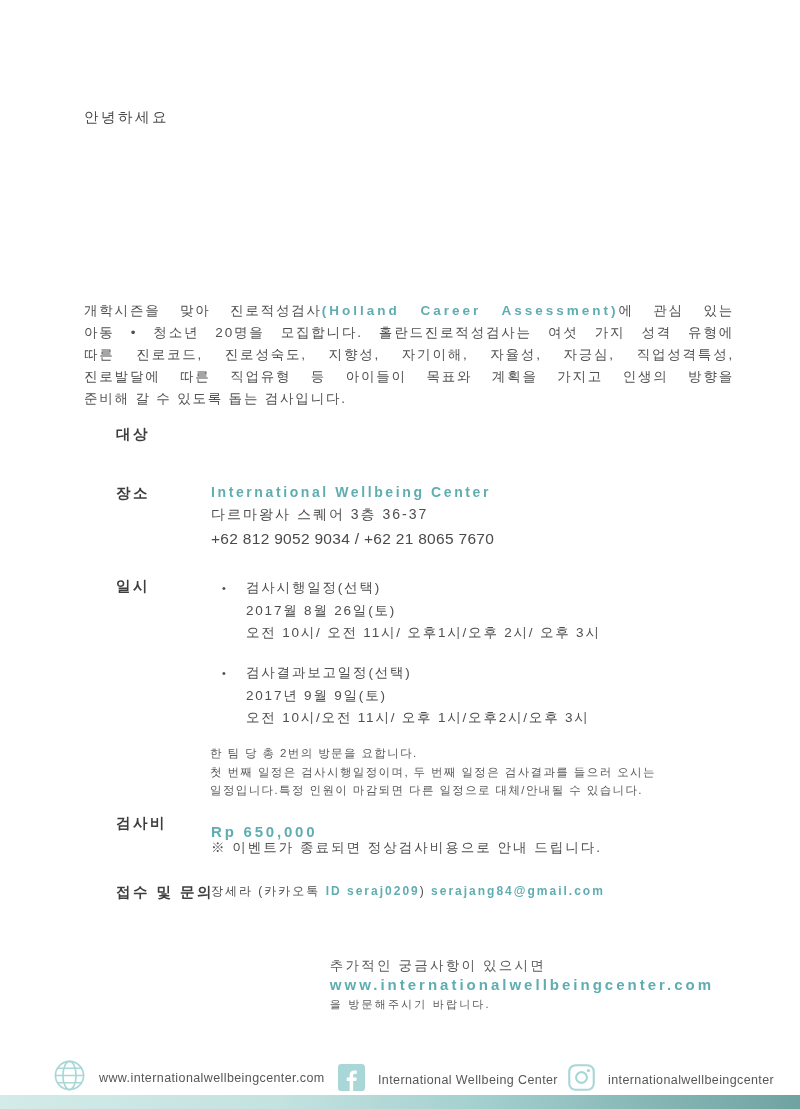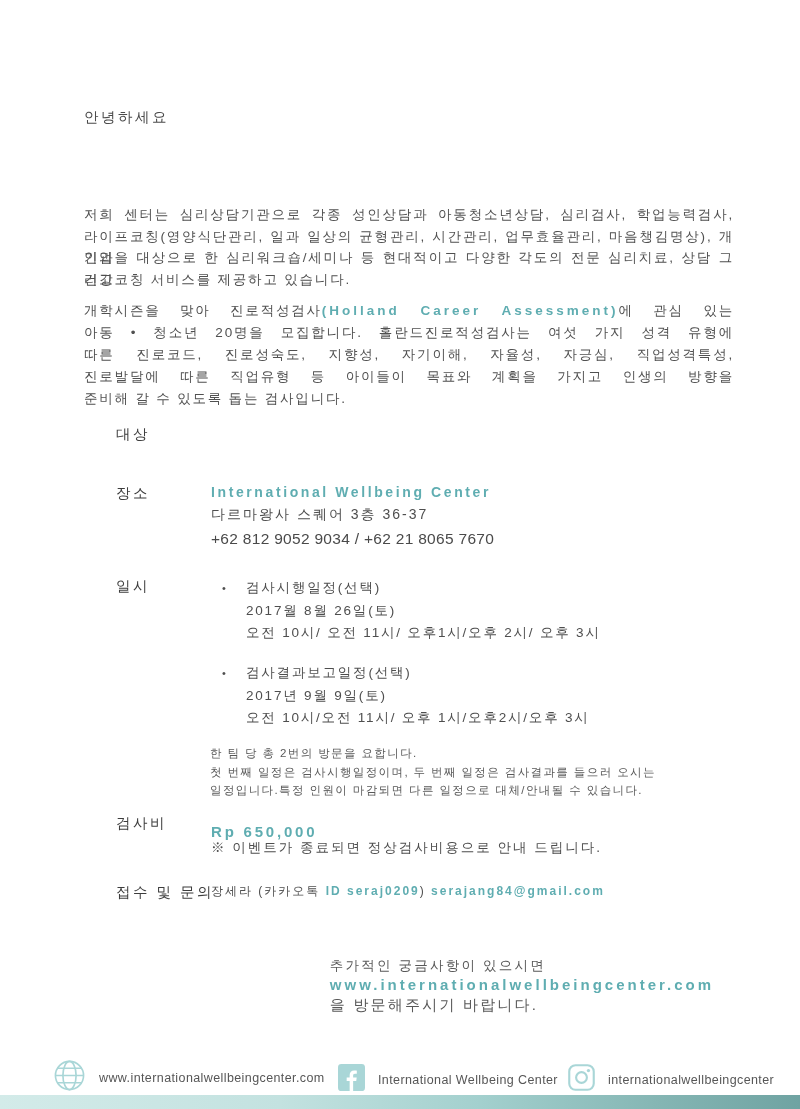--- a/index.html
+++ b/index.html
@@ -19,21 +19,21 @@
   .p1{top:204px;}
   .p2{top:300px;}
   .jline{text-align:justify;text-align-last:justify;}
   .p1 .jline{line-height:21.5px;height:21.5px;}
   .p2 .jline{line-height:22px;height:22px;}
   .lastline{text-align:left;text-align-last:left;}
   .p1 .lastline{line-height:21.5px;}
   .p2 .lastline{line-height:22px;}
 
   
-  .label{position:absolute;left:84px;font-size:14.5px;font-weight:normal;letter-spacing:2.5px;color:#3d3d3d;white-space:nowrap;padding-left:32px;}
+  .label{position:absolute;left:84px;font-size:14.5px;font-weight:bold;letter-spacing:2.5px;color:#3d3d3d;white-space:nowrap;padding-left:32px;}
   .val{position:absolute;left:211px;font-size:14px;letter-spacing:2px;color:#4e4e4e;white-space:nowrap;}
 
   .loc-name{top:484px;font-size:14px;letter-spacing:2.6px;color:#5fadb1;font-weight:bold;}
   .loc-addr{top:506px;}
   .loc-phone{top:530px;font-size:15.5px;letter-spacing:0.3px;color:#4a4a4a;}
 
   .sched-item{position:absolute;left:222px;font-size:13.5px;letter-spacing:1.8px;color:#4e4e4e;white-space:nowrap;}
   .sched-line{line-height:22.5px;}
   .bullet{display:inline-block;width:24px;font-size:11px;vertical-align:top;color:#4e4e4e;}
   .indent{padding-left:24px;}
@@ -41,21 +41,21 @@
   .note{position:absolute;left:210px;top:744px;font-size:11.5px;letter-spacing:1.4px;color:#585858;line-height:18.5px;white-space:nowrap;}
 
   .fee-price{top:814px;font-size:15px;letter-spacing:2.8px;color:#5fadb1;font-weight:bold;margin-top:9px;}
   .fee-note{top:839px;font-size:13.5px;}
 
   .contact-val{top:883px;font-size:12px;}
 
   .closing{position:absolute;top:956px;right:86px;text-align:left;color:#585858;}
   .closing .c1{font-size:13.5px;letter-spacing:2.2px;line-height:19px;}
   .closing .c2{font-size:15px;letter-spacing:3px;line-height:20px;color:#5fadb1;font-weight:bold;}
-  .closing .c3{font-size:15px;letter-spacing:2.2px;line-height:19px;}
+  .closing .c3{font-size:11px;letter-spacing:2.2px;line-height:19px;}
 
   
   .footer{position:absolute;top:1056px;left:0;width:800px;height:39px;}
   .f-item{position:absolute;display:flex;align-items:center;}
   .f-text{font-size:12.5px;letter-spacing:0.4px;color:#565656;white-space:nowrap;}
   .f-web{left:53px;top:3px;}
   .f-fb{left:338px;top:8px;}
   .f-ig{left:568px;top:8px;}
   .f-web .f-text{margin-left:13px;}
   .f-fb .f-text{margin-left:13px;}
@@ -64,26 +64,20 @@
   .bar{position:absolute;left:0;top:1095px;width:800px;height:14px;
        background:linear-gradient(90deg,#d3ebe9 0%,#c3e2e0 35%,#a3d0ce 60%,#85b6b4 82%,#6fa3a2 100%);}
 </style>
 </head>
 <body>
 
 <div class="page">
 
   <div class="abs greet1">안녕하세요</div>
 
-  <div class="abs para p1">
-    <div class="jline">저희 센터는 심리상담기관으로 각종 성인상담과 아동청소년상담, 심리검사, 학업능력검사,</div>
-    <div class="jline">라이프코칭(영양식단관리, 일과 일상의 균형관리, 시간관리, 업무효율관리, 마음챙김명상), 개인과</div>
-    <div class="jline">기업을 대상으로 한 심리워크숍/세미나 등 현대적이고 다양한 각도의 전문 심리치료, 상담 그리고</div>
-    <div class="lastline">건강코칭 서비스를 제공하고 있습니다.</div>
-  </div>
 
   <div class="abs para p2">
     <div class="jline"><span>개학시즌을 맞아 진로적성검사</span><span class="teal-sp">(Holland Career Assessment)</span><span>에 관심 있는</span></div>
     <div class="jline">아동 • 청소년 20명을 모집합니다. 홀란드진로적성검사는 여섯 가지 성격 유형에</div>
     <div class="jline">따른 진로코드, 진로성숙도, 지향성, 자기이해, 자율성, 자긍심, 직업성격특성,</div>
     <div class="jline">진로발달에 따른 직업유형 등 아이들이 목표와 계획을 가지고 인생의 방향을</div>
     <div class="lastline">준비해 갈 수 있도록 돕는 검사입니다.</div>
   </div>
 
   <div class="label" style="top:425px;">대상</div>

